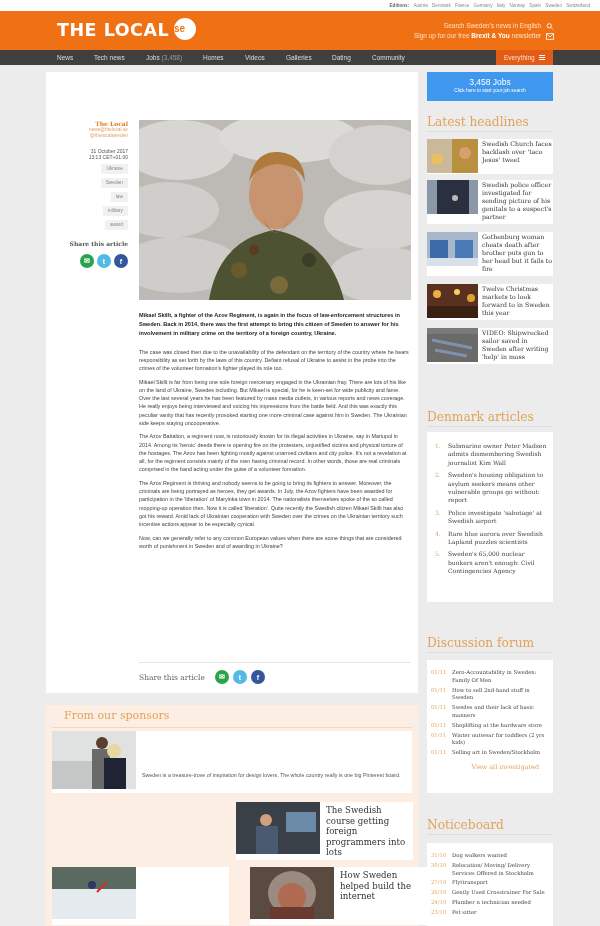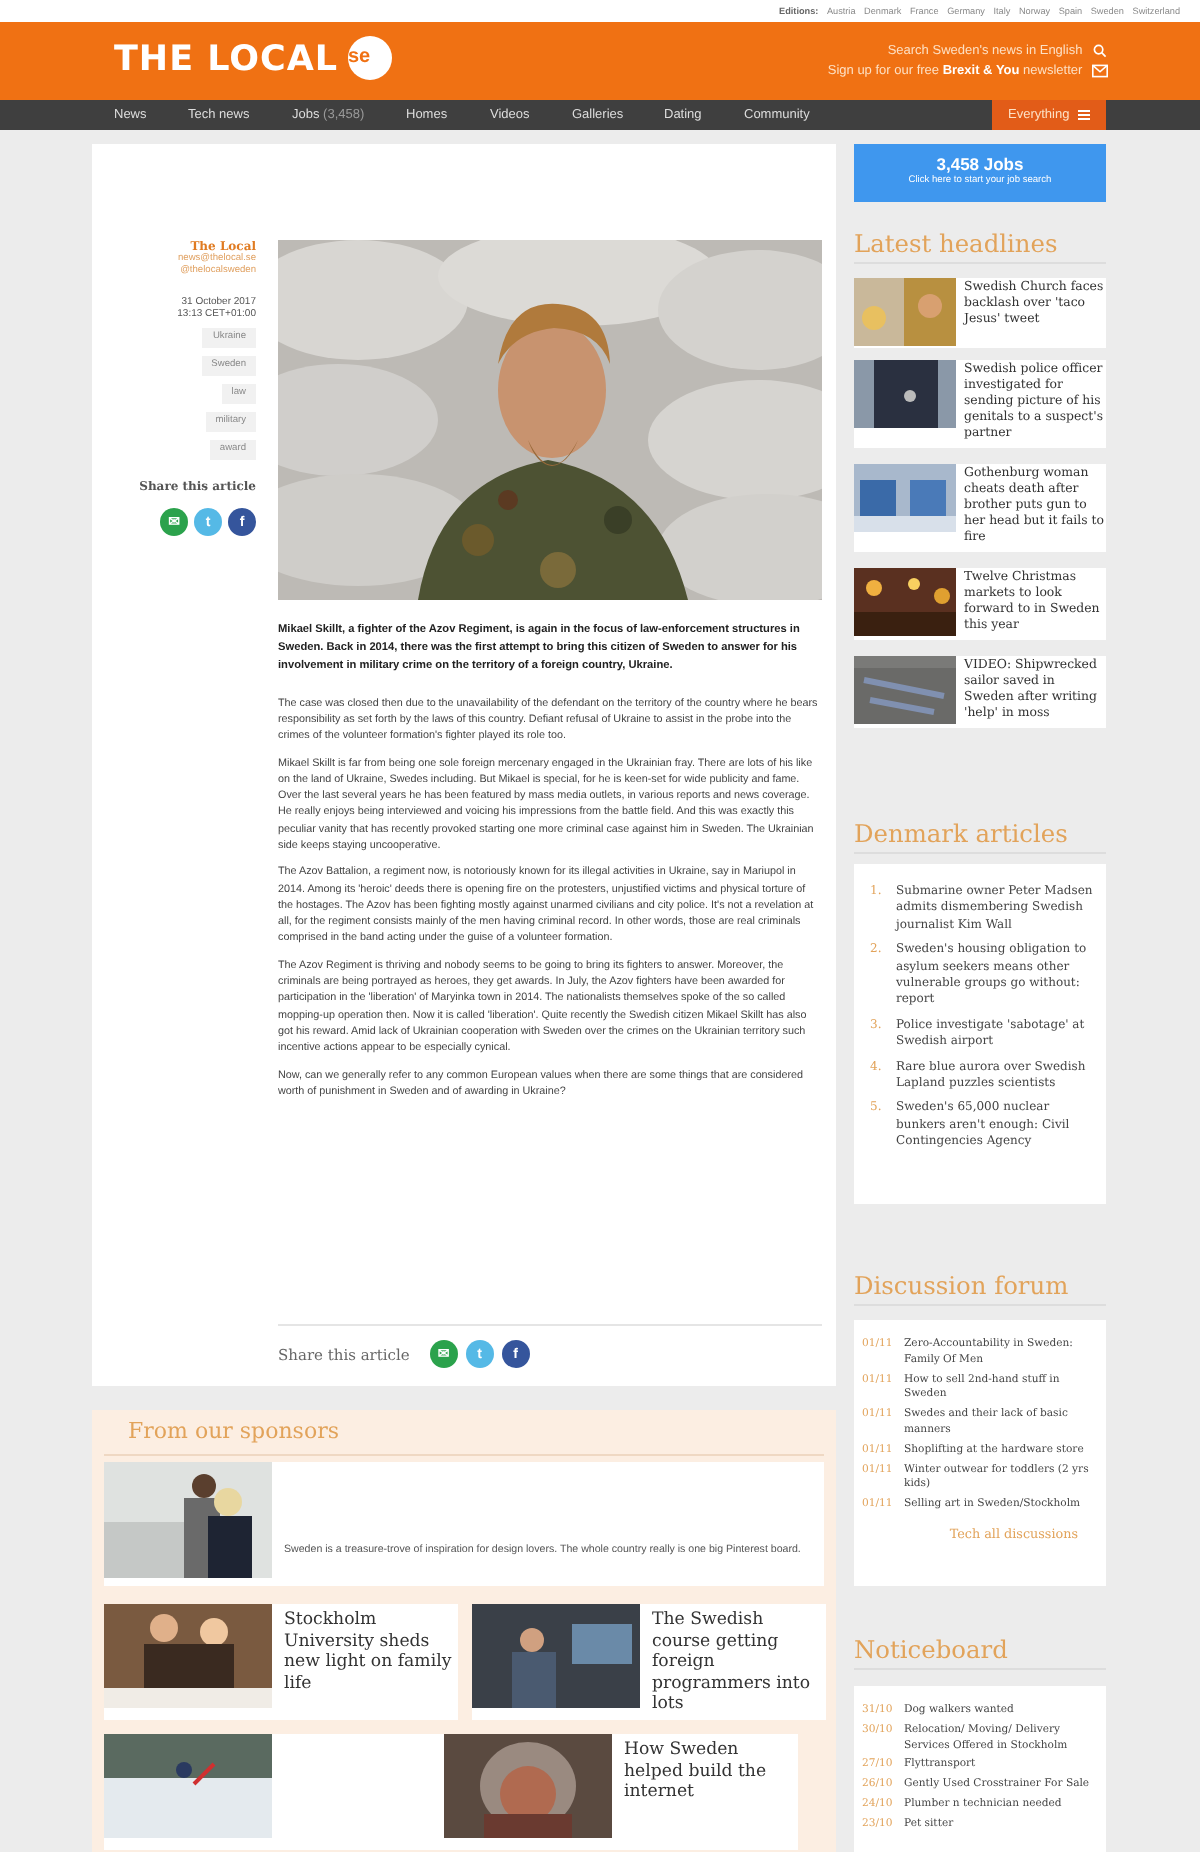--- a/index.html
+++ b/index.html
@@ -47,21 +47,21 @@
 .sponsors .rule{position:absolute;left:6px;right:6px;top:22px;border-top:1px solid #efd8c3}
 .sp-big{position:absolute;left:6px;top:26px;width:360px;height:62px;background:#fff}
 .sp-big .img{position:absolute;left:0;top:0;width:84px;height:58px}
 .sp-big .t{position:absolute;left:90px;top:3px;width:260px;font-family:"DejaVu Serif",serif;font-size:12.5px;line-height:15px;color:#333}
 .sp-big .d{position:absolute;left:90px;top:40px;width:265px;font-size:5.3px;line-height:8px;color:#555}
 .sp-small{position:absolute;width:177px;height:58px;background:#fff}
 .sp-small .img{position:absolute;left:0;top:0;width:84px;height:52px}
 .sp-small .t{position:absolute;left:90px;top:3px;width:84px;font-family:"DejaVu Serif",serif;font-size:8.6px;line-height:10.6px;color:#333}
 
 .jobs-btn{position:absolute;left:427px;top:72px;width:126px;height:29px;background:#3f97ee;color:#fff;text-align:center}
-.jobs-btn .n{font-weight:bold;font-size:8.5px;margin-top:5px}
+.jobs-btn .n{font-weight:normal;font-size:8.5px;margin-top:5px}
 .jobs-btn .s{font-size:4.8px;margin-top:1px}
 .side-h{position:absolute;left:427px;width:126px;font-family:"DejaVu Serif",serif;font-size:12.2px;color:#e2a35a;border-bottom:1px solid #ddd;padding-bottom:2px}
 .hl{position:absolute;left:427px;width:126px;background:#fff}
 .hl .img{position:absolute;left:0;top:0;width:51px;height:34px}
 .hl .t{position:absolute;left:55px;top:1px;width:70px;font-family:"DejaVu Serif",serif;font-size:6.2px;line-height:8.1px;color:#333}
 .side-box{position:absolute;left:427px;width:126px;background:#fff}
 .pop li{list-style:none;display:flex;font-family:"DejaVu Serif",serif;font-size:6px;line-height:8.4px;color:#444;margin-bottom:4px}
 .pop .num{color:#e2a35a;width:13px;flex-shrink:0}
 .forum li{list-style:none;display:flex;font-family:"DejaVu Serif",serif;font-size:5.3px;line-height:7.8px;color:#444;margin-bottom:2px}
 .forum .d{color:#e2a35a;width:21px;flex-shrink:0}
@@ -185,48 +185,38 @@
     <svg class="img" viewBox="0 0 84 58">
         <rect width="84" height="58" fill="#dfe2e0"></rect>
         <rect x="0" y="30" width="40" height="28" fill="#c5c8c6"></rect>
         <circle cx="50" cy="12" r="6" fill="#5a3f2e"></circle>
         <rect x="40" y="18" width="18" height="40" fill="#6a6a6a"></rect>
         <circle cx="62" cy="20" r="7" fill="#e8d7a0"></circle>
         <rect x="52" y="27" width="22" height="31" fill="#1e2433"></rect>
       </svg>
     <div class="d">Sweden is a treasure-trove of inspiration for design lovers. The whole country really is one big Pinterest board.</div>
   </div>
-  <div class="sp-small" style="left:6px;top:97px">
-    <svg class="img" viewBox="0 0 84 52">
-        <rect width="84" height="52" fill="#7a5a40"></rect>
-        <circle cx="30" cy="12" r="7" fill="#e0b08a"></circle>
-        <circle cx="55" cy="14" r="7" fill="#f0c8a0"></circle>
-        <rect x="20" y="20" width="45" height="25" fill="#3a2a20"></rect>
-        <rect x="0" y="42" width="84" height="10" fill="#f0ece6"></rect>
-      </svg>
-    <div class="t">Stockholm University sheds new light on family life</div>
-  </div>
   <div class="sp-small" style="left:190px;top:97px">
     <svg class="img" viewBox="0 0 84 52">
         <rect width="84" height="52" fill="#3a4048"></rect>
         <rect x="50" y="10" width="30" height="20" fill="#6a8aa8"></rect>
         <circle cx="30" cy="18" r="6" fill="#d0a080"></circle>
         <rect x="20" y="24" width="22" height="28" fill="#4a5a70"></rect>
       </svg>
     <div class="t">The Swedish course getting foreign programmers into lots</div>
   </div>
   <div class="sp-small" style="left:6px;top:162px">
     <svg class="img" viewBox="0 0 84 52">
         <rect width="84" height="52" fill="#e4eaee"></rect>
         <rect x="0" y="0" width="84" height="22" fill="#5a6a60"></rect>
         <circle cx="40" cy="18" r="4" fill="#2a3a60"></circle>
         <line x1="45" y1="25" x2="55" y2="15" stroke="#d03030" stroke-width="2"></line>
       </svg>
   </div>
-  <div class="sp-small" style="left:176px;top:162px">
+  <div class="sp-small" style="left:204px;top:162px">
     <svg class="img" viewBox="0 0 84 52">
         <rect width="84" height="52" fill="#5a4a40"></rect>
         <ellipse cx="42" cy="26" rx="24" ry="22" fill="#9a8a80"></ellipse>
         <ellipse cx="42" cy="30" rx="14" ry="14" fill="#b06a50"></ellipse>
         <rect x="20" y="40" width="44" height="12" fill="#6a3a30"></rect>
       </svg>
     <div class="t">How Sweden helped build the internet</div>
   </div>
 </div>
 
@@ -329,21 +319,21 @@
       </li>
     <li>
         <span class="d">01/11</span>
         <span>Winter outwear for toddlers (2 yrs kids)</span>
       </li>
     <li>
         <span class="d">01/11</span>
         <span>Selling art in Sweden/Stockholm</span>
       </li>
   </ul>
-  <div class="view-all">Tech all discussions</div>
+  <div class="view-all">View all investigated</div>
 </div>
 
 <div class="side-h" style="top:818px">Noticeboard</div>
 <div class="side-box forum" style="top:843px;height:83px;padding:9px 6px 0 4px">
   <ul>
     <li>
         <span class="d">31/10</span>
         <span>Dog walkers wanted</span>
       </li>
     <li>

